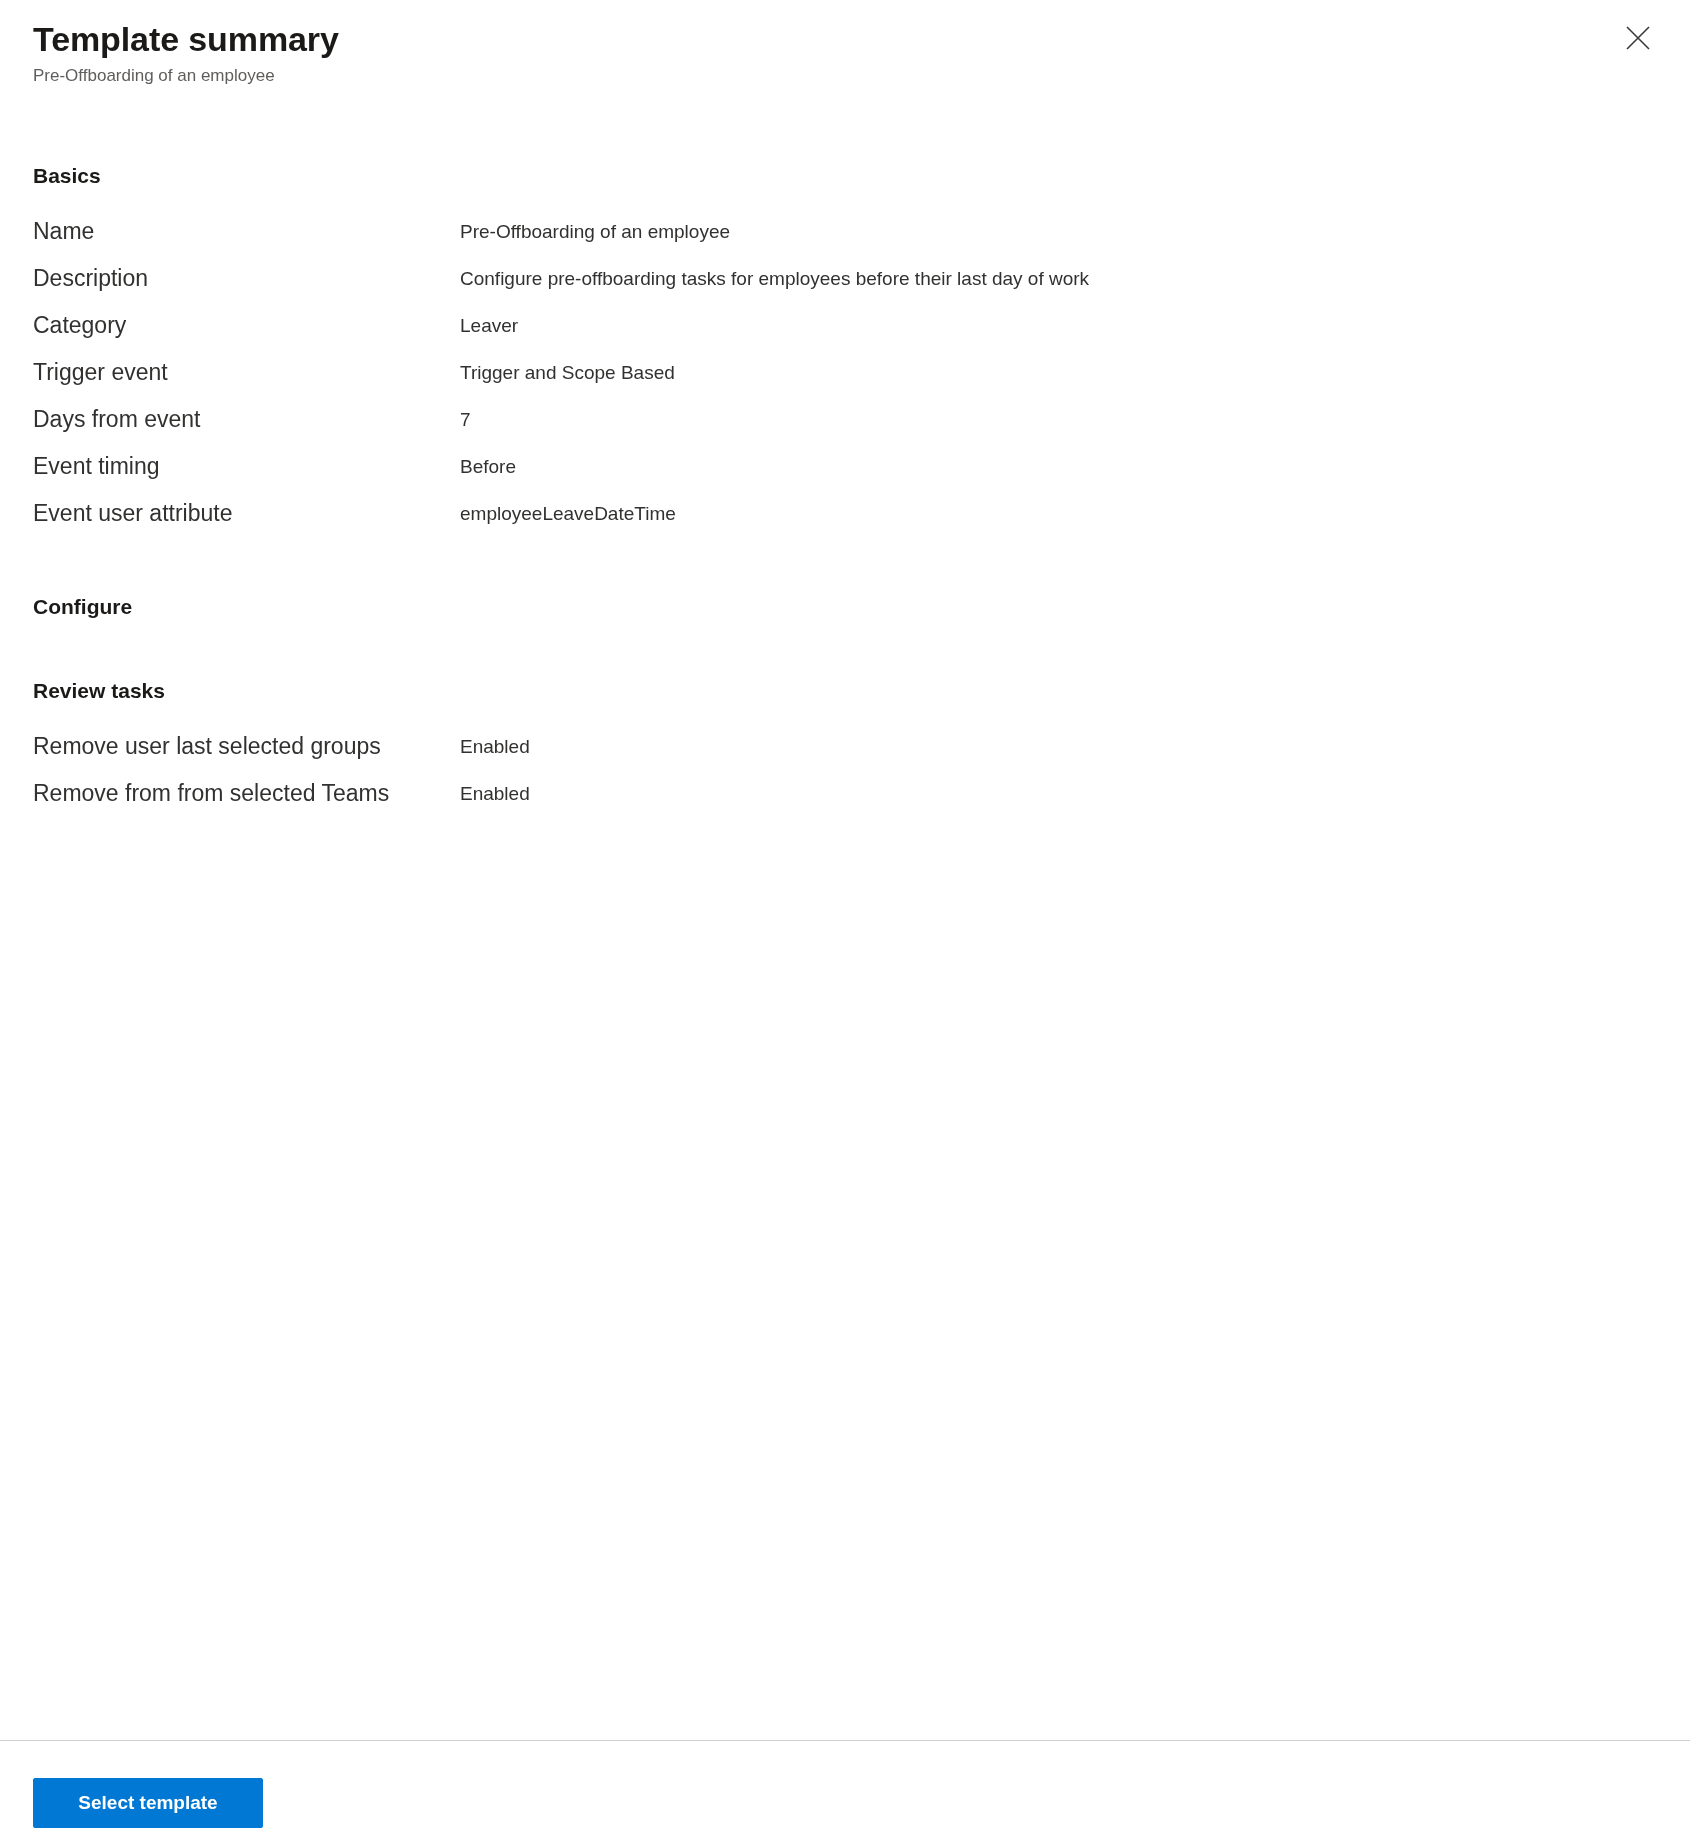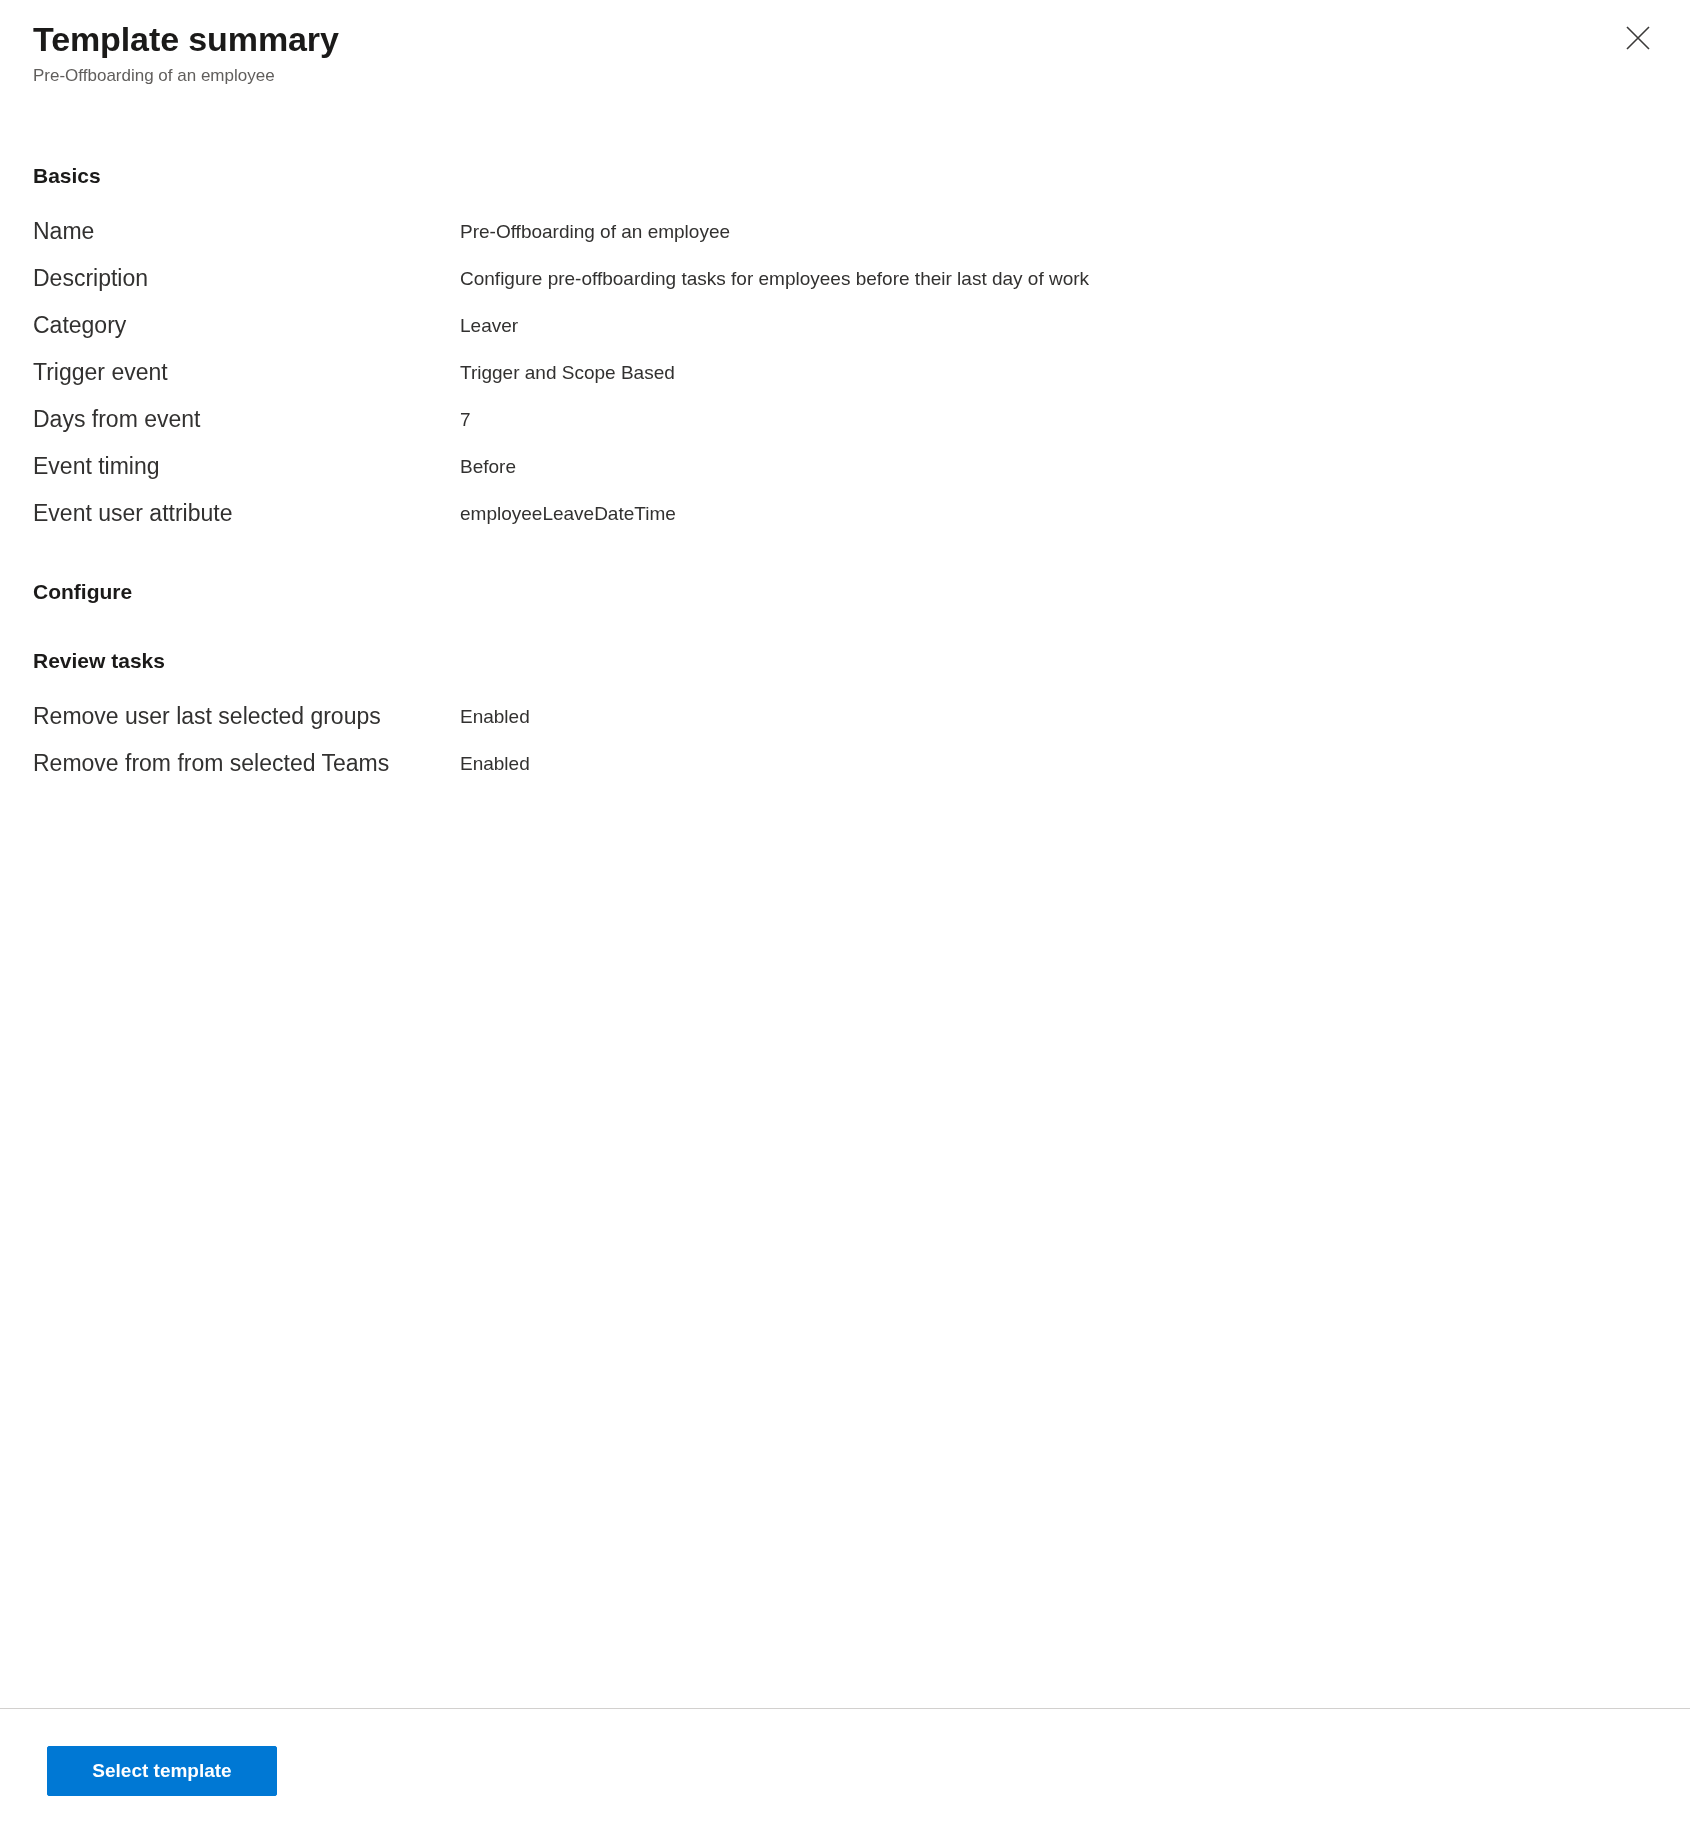--- a/index.html
+++ b/index.html
@@ -67,21 +67,21 @@
 
   
   .panel-body {
     flex: 1 1 auto;
     padding: 58px 33px 0 33px;
     box-sizing: border-box;
     overflow: hidden;
   }
 
   .section { margin: 0 0 0 0; }
-  .section + .section { margin-top: 41px; }
+  .section + .section { margin-top: 56px; }
 
   .section-heading {
     font-size: 21px;
     line-height: 28px;
     font-weight: 700;
     color: #1b1a19;
     margin: 0 0 18px 0;
   }
 
   .kv-table {
@@ -107,23 +107,23 @@
     color: #323130;
     font-weight: 400;
   }
 
   
   .kv-table.narrow-keys .kv-key { width: 427px; }
 
   
   .panel-footer {
     flex: 0 0 auto;
-    height: 128px;
-    box-sizing: border-box;
-    padding: 38px 33px 0 47px;
+    height: 96px;
+    box-sizing: border-box;
+    padding: 38px 33px 0 33px;
     position: relative;
   }
   .footer-divider {
     position: absolute;
     top: 0;
     left: 0;
     width: 1690px;
     height: 1px;
     background: #d2d0ce;
   }

